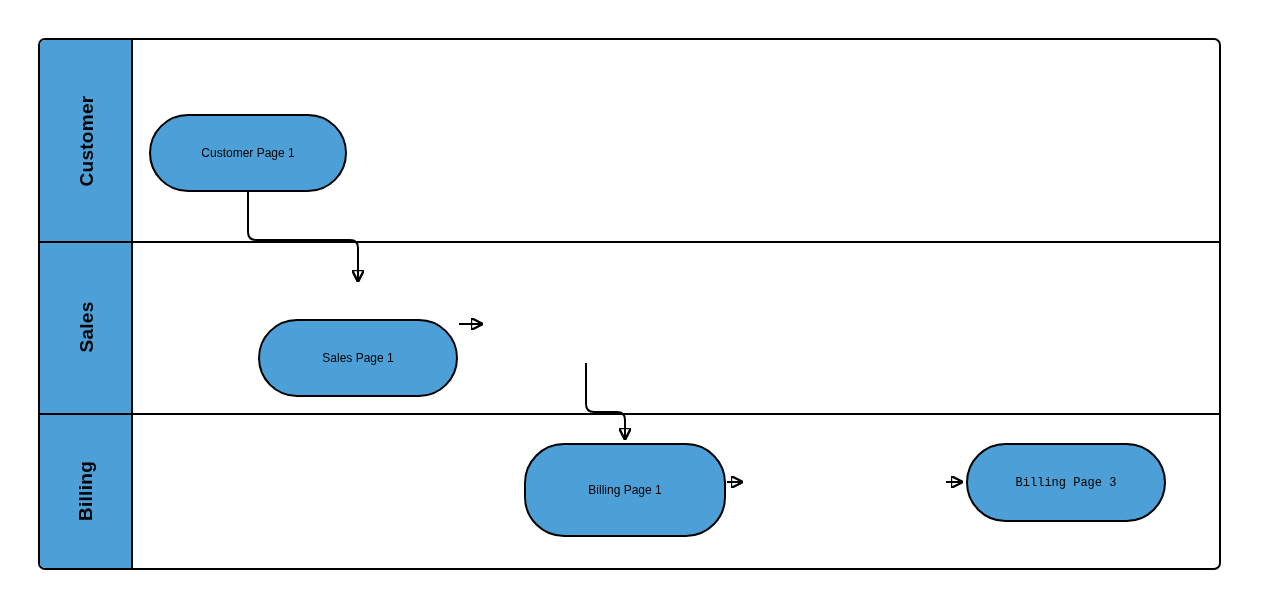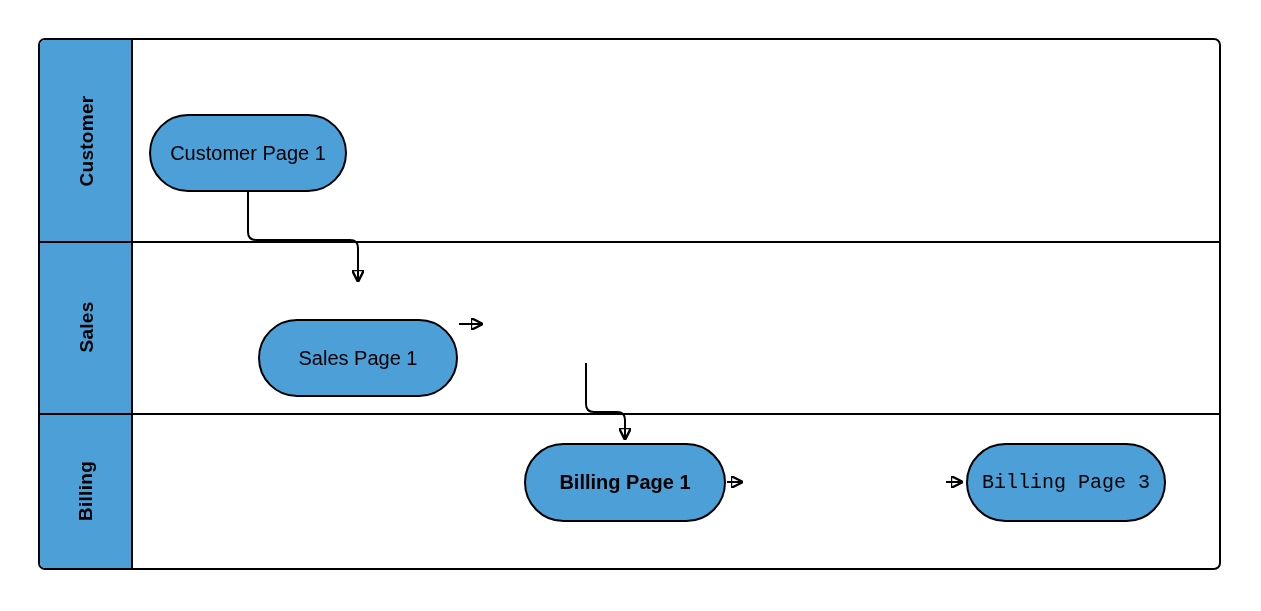--- a/index.html
+++ b/index.html
@@ -79,27 +79,27 @@
   }
   
   .node{
     position:absolute;
     background:var(--shape-fill);
     border:2px solid var(--shape-border);
     border-radius:40px;
     display:flex;
     align-items:center;
     justify-content:center;
-    font-size:20px;
+    font-size:12px;
     text-align:center;
   }
   .node.customer-page-1{left:149px;top:114px;width:198px;height:78px;}
   .node.sales-page-1  {left:258px;top:285px;width:200px;height:78px;margin-top:34px;}
   .node.sales-page-2  {left:486px;top:285px;width:200px;height:78px;}
-  .node.billing-page-1{left:524px;top:443px;width:202px;height:79px;font-weight:bold;}
+  .node.billing-page-1{left:524px;top:443px;width:202px;height:94px;}
   .node.billing-page-2{left:746px;top:443px;width:199px;height:78px;}
   .node.billing-page-3{left:966px;top:443px;width:200px;height:79px;font-family:Liberation Mono, monospace;}
 </style>
 </head>
 <body>
 
 <div class="canvas">
 
   <div class="pool">
     <div class="lane-header-col">

